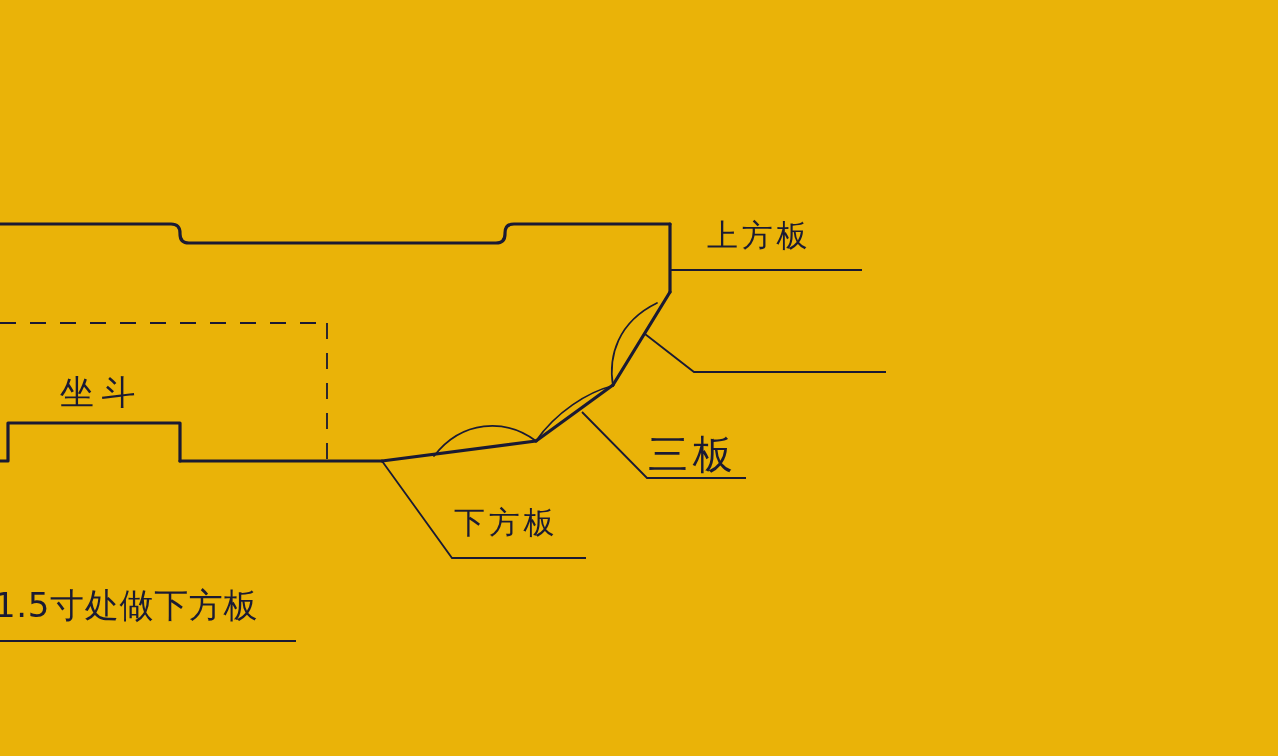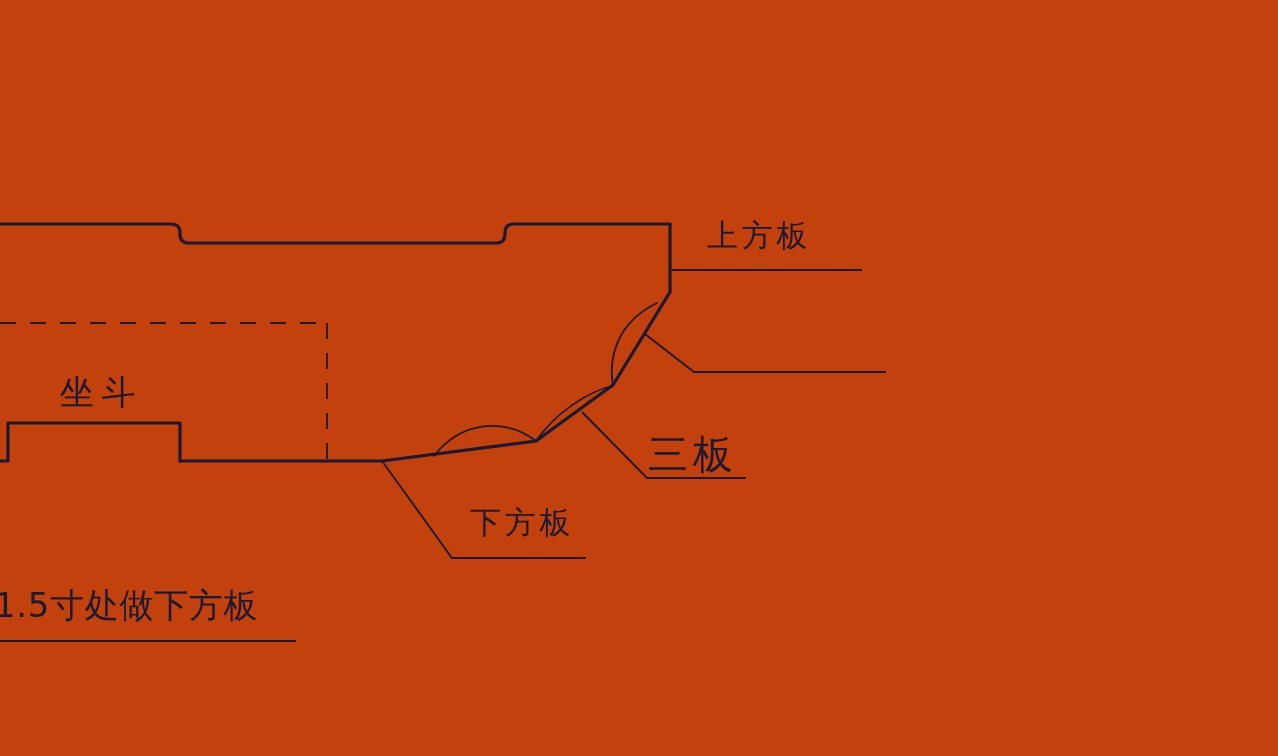--- a/index.html
+++ b/index.html
@@ -8,21 +8,21 @@
     padding: 0;
     background: #ffffff;
   }
   body {
     font-family: "DejaVu Sans", "Liberation Sans", sans-serif;
   }
   #stage {
     position: relative;
     width: 1278px;
     height: 756px;
-    background: #c2410c;
+    background: #eab308;
     overflow: hidden;
   }
   #drawing {
     position: absolute;
     left: 0;
     top: 0;
     width: 1278px;
     height: 756px;
     display: block;
   }
@@ -32,21 +32,21 @@
     font-family: "DejaVu Sans", "Liberation Sans", sans-serif;
     font-weight: 500;
     white-space: nowrap;
     letter-spacing: 0.12em;
     line-height: 1;
     -webkit-font-smoothing: antialiased;
   }
   .lbl-upper-board { left: 707px; top: 220px; font-size: 31px; }
   .lbl-half-round  { left: 688px; top: 330px; font-size: 31px; }
   .lbl-three-board { left: 648px; top: 434px; font-size: 40px; }
-  .lbl-lower-board { left: 454px; top: 507px; font-size: 31px; margin-left: 16px; }
+  .lbl-lower-board { left: 454px; top: 507px; font-size: 31px; }
   .lbl-seat-block  { left: 60px;  top: 375px; font-size: 34px; letter-spacing: 0.22em; }
   .lbl-note {
     left: -6px; top: 588px; font-size: 34px; letter-spacing: 0.02em;
   }
 </style>
 </head>
 <body>
 
 <div id="stage">
 

